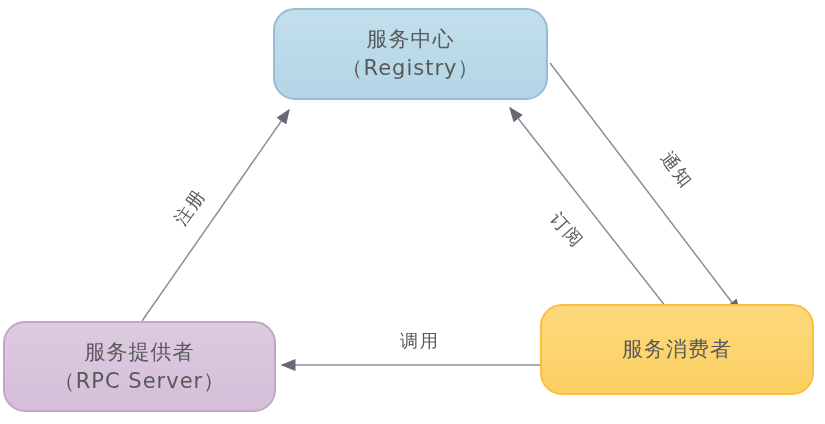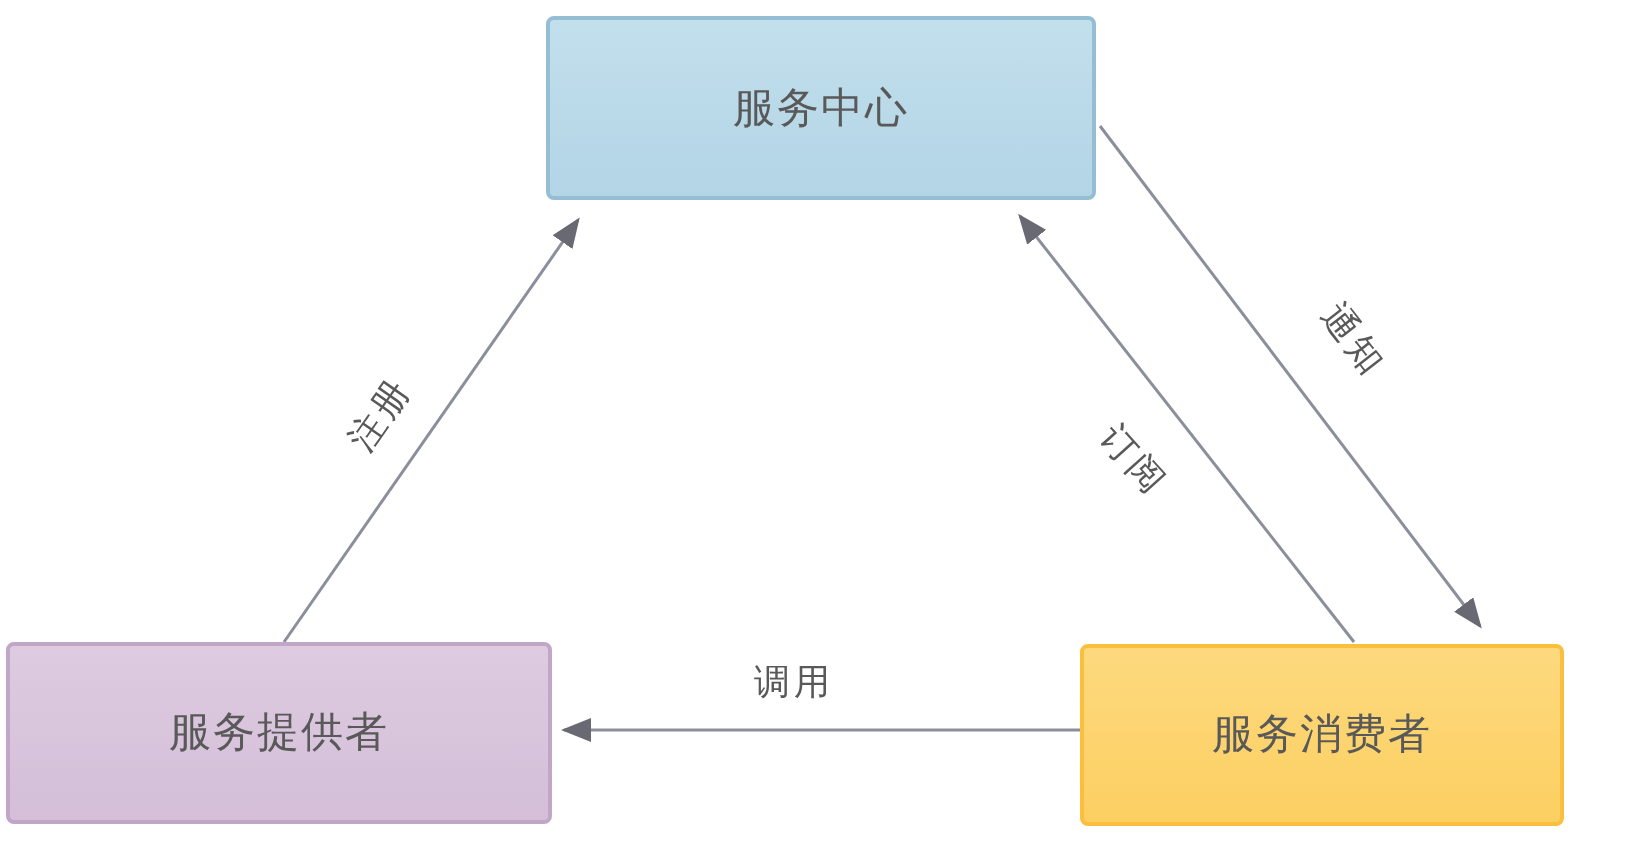--- a/index.html
+++ b/index.html
@@ -17,21 +17,21 @@
   }
   .arrow-layer {
     position: absolute;
     left: 0; top: 0;
     width: 825px; height: 424px;
     pointer-events: none;
   }
   .node {
     position: absolute;
     box-sizing: border-box;
-    border-radius: 4px;
+    border-radius: 22px;
     display: flex;
     flex-direction: column;
     align-items: center;
     justify-content: center;
     color: #595959;
     font-size: 21px;
     line-height: 29px;
     text-align: center;
     letter-spacing: 1px;
   }
@@ -40,35 +40,35 @@
     background: linear-gradient(180deg, #c2dfec 0%, #b3d5e6 100%);
     border: 2px solid #95bed4;
   }
   .node-provider {
     left: 3px; top: 321px; width: 273px; height: 91px;
     background: linear-gradient(180deg, #ddcbe0 0%, #d4bed8 100%);
     border: 2px solid #c1a6c8;
     justify-content: center;
   }
   .node-consumer {
-    left: 540px; top: 322px; width: 242px; height: 91px;
+    left: 540px; top: 304px; width: 274px; height: 91px;
     background: linear-gradient(180deg, #fdd97e 0%, #fccf61 100%);
     border: 2px solid #fbbe3d;
   }
   .edge-label {
     position: absolute;
     color: #595959;
     font-size: 18px;
     white-space: nowrap;
     letter-spacing: 2px;
   }
   .label-register { left: 190px; top: 207px; transform: translate(-50%,-50%) rotate(-55deg); }
   .label-subscribe { left: 567px; top: 230px; transform: translate(-50%,-50%) rotate(48deg); }
   .label-notify { left: 677px; top: 170px; transform: translate(-50%,-50%) rotate(52deg); }
-  .label-invoke { left: 397px; top: 341px; transform: translate(-50%,-50%); }
+  .label-invoke { left: 420px; top: 341px; transform: translate(-50%,-50%); }
   .watermark {
     position: absolute;
     right: 5px;
     bottom: 2px;
     font-size: 13px;
     color: #9b9b9b;
     text-shadow: 0 0 2px #ffffff, 0 0 2px #ffffff, 1px 1px 1px #ffffff;
     letter-spacing: 0.5px;
   }
 </style>
@@ -84,24 +84,26 @@
       </marker>
     </defs>
     <line x1="142" y1="321" x2="289" y2="110" stroke="#8b8f9b" stroke-width="1.5" marker-end="url(#arrowhead)"></line>
     <line x1="677" y1="321" x2="510" y2="108" stroke="#8b8f9b" stroke-width="1.5" marker-end="url(#arrowhead)"></line>
     <line x1="550" y1="63" x2="740" y2="313" stroke="#8b8f9b" stroke-width="1.5" marker-end="url(#arrowhead)"></line>
     <line x1="540" y1="365" x2="282" y2="365" stroke="#8b8f9b" stroke-width="1.5" marker-end="url(#arrowhead)"></line>
   </svg>
 
   <div class="node node-registry">
     <div>服务中心</div>
+    <div>（Registry）</div>
   </div>
 
   <div class="node node-provider">
     <div>服务提供者</div>
+    <div>（RPC Server）</div>
   </div>
 
   <div class="node node-consumer">
     <div>服务消费者</div>
   </div>
 
   <div class="edge-label label-register">注册</div>
   <div class="edge-label label-subscribe">订阅</div>
   <div class="edge-label label-notify">通知</div>
   <div class="edge-label label-invoke">调用</div>

